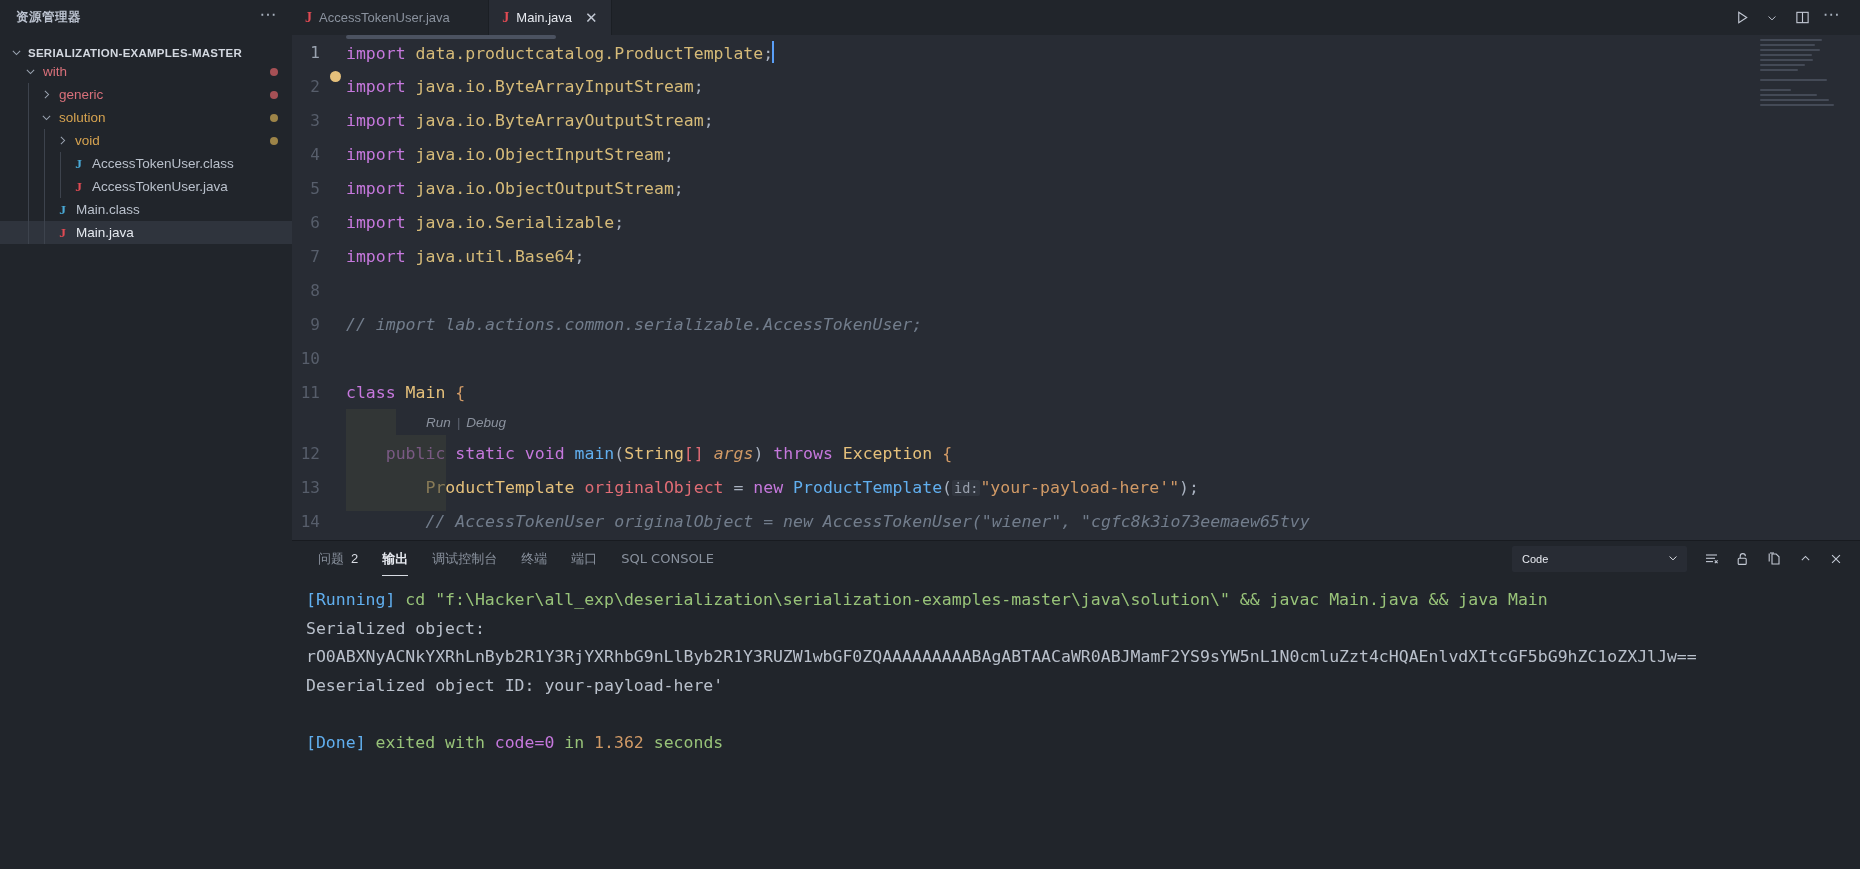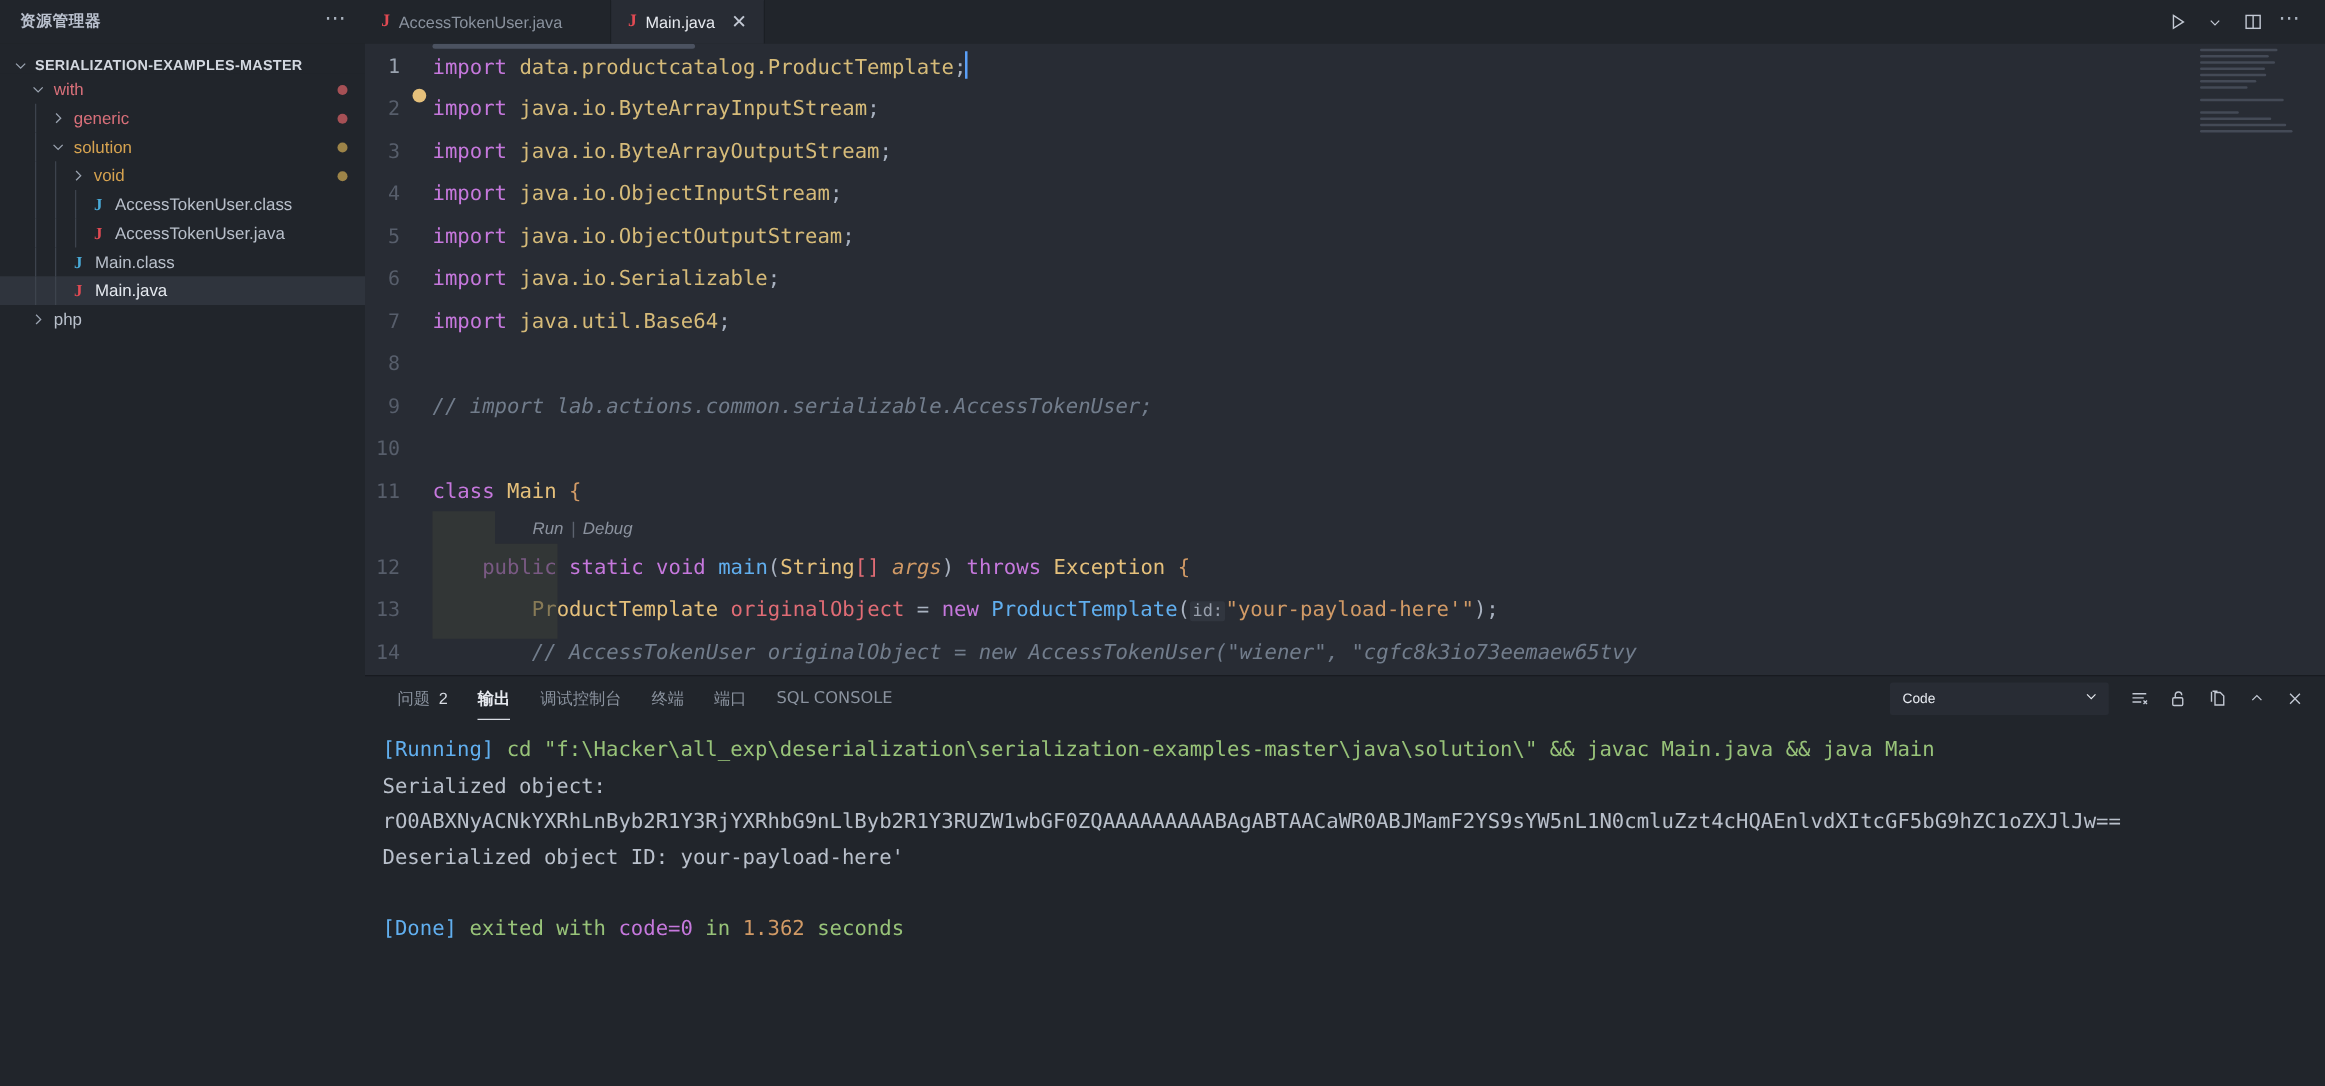--- a/index.html
+++ b/index.html
@@ -297,29 +297,20 @@
         <span style="display: inline-block; flex: 0 0 auto; width: 54px;"></span>
         <span class="jicon blue">J</span>
         <span class="tree-label dim" style="margin-left: 5px;">Main.class</span>
       </div>
       <div class="tree-row selected">
         <div class="guide" style="left: 28px;"></div>
         <div class="guide" style="left: 44px;"></div>
         <span style="display: inline-block; flex: 0 0 auto; width: 54px;"></span>
         <span class="jicon red">J</span>
         <span class="tree-label white" style="margin-left: 5px;">Main.java</span>
-      </div>
-      <div class="tree-row">
-        <span style="display: inline-block; flex: 0 0 auto; width: 22px;"></span>
-        <span class="twisty">
-          <svg width="13" height="13" viewBox="0 0 16 16">
-            <path d="M6 3.5 L10.5 8 L6 12.5" fill="none" stroke="currentColor" stroke-width="1.3"></path>
-          </svg>
-        </span>
-        <span class="tree-label plain" style="margin-left: 5px;">php</span>
       </div>
     </div>
 </div>
 
 <div id="tabbar">
   <div id="tabs-container" style="display:flex;align-items:stretch;">
       <div class="tab inactive">
         <span class="tab-j">J</span>
         <span>AccessTokenUser.java</span>
         <span class="tab-close">✕</span>

